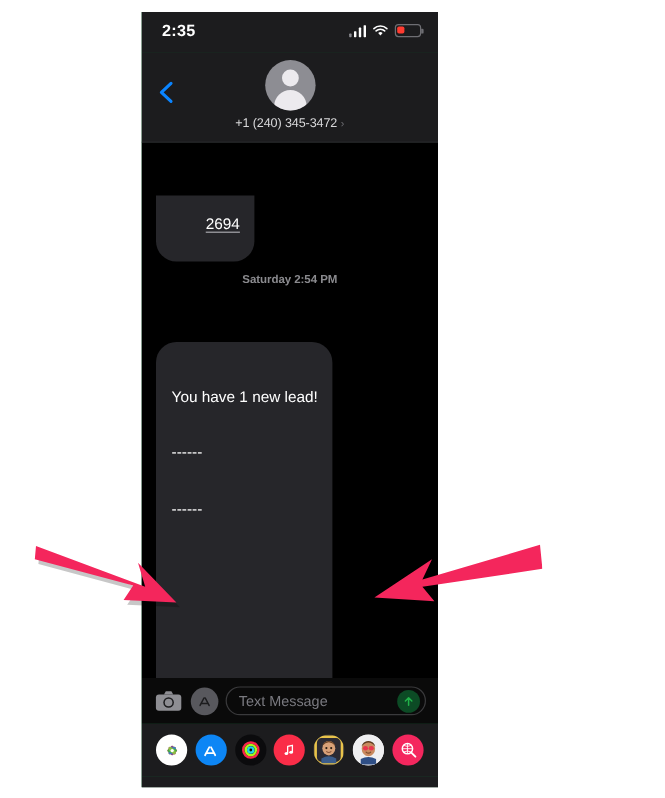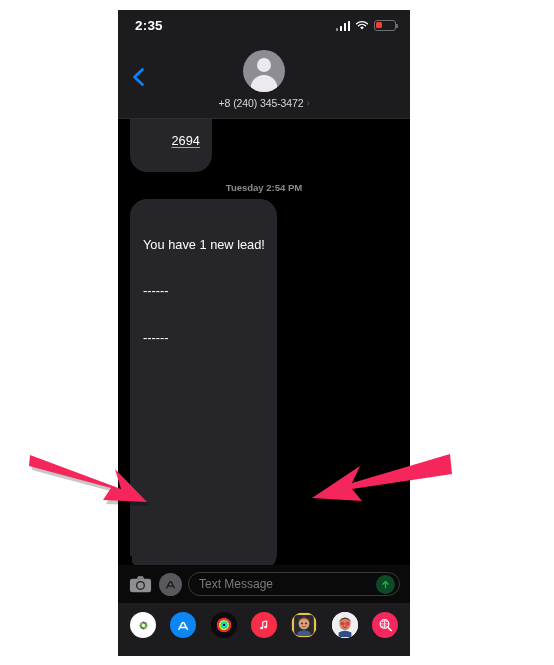--- a/index.html
+++ b/index.html
@@ -13,21 +13,21 @@
     font-family: "Liberation Sans", sans-serif;
     overflow: hidden;
     position: relative;
   }
 
   
   #phone {
     position: absolute;
     left: 118px;
     top: 10px;
-    width: 292px;
+    width: 247px;
     height: 646px;
     background: #14532d;
     overflow: hidden;
   }
 
   
   .statusbar {
     position: relative;
     height: 34px;
     background: #1c1c1e;
@@ -150,21 +150,21 @@
 
   
   .msgarea {
     position: relative;
     height: 446px;
     background: #000000;
     padding: 0 12px;
     box-sizing: border-box;
     overflow: hidden;
   }
-  .bubble-row { display: flex; margin-bottom: 4px; }
+  .bubble-row { display: flex; margin-bottom: 4px; margin-top: 46px; }
   .bubble-row.incoming { justify-content: flex-start; }
   .bubble {
     position: relative;
     max-width: 185px;
     background: #26262a;
     color: #ffffff;
     border-radius: 17px;
     padding: 7px 12px 8px 13px;
     font-size: 12.8px;
     line-height: 15.5px;
@@ -324,36 +324,36 @@
   <div class="navbar">
     <svg class="back-chevron" viewBox="0 0 22 22">
       <path d="M14.5 3.5 L6.5 11 L14.5 18.5" stroke="#0a84ff" stroke-width="2.6" fill="none" stroke-linecap="round" stroke-linejoin="round"></path>
     </svg>
     <div class="contact">
       <div class="avatar">
         <div class="head"></div>
           <div class="body"></div>
       </div>
       <div class="contact-name">
-        <span>+8 (240) 345-3472</span>
+        <span>+1 (240) 345-3472</span>
         <span class="chev">›</span>
       </div>
     </div>
   </div>
 
   <div class="msgarea">
 
     <div class="bubble-row incoming">
       <div class="bubble clipped-top">
         <span class="link-underline">2694</span>
       </div>
     </div>
 
 
-    <div class="timestamp">Tuesday 2:54 PM</div>
+    <div class="timestamp">Saturday 2:54 PM</div>
 
     <div class="bubble-row incoming">
       <div class="bubble tail" style="max-width:172px;padding-bottom:14px;">
         <span class="lead-line">You have 1 new lead!</span>
         <span class="lead-line">------</span>
         <span class="lead-line">------</span>
         <span class="lead-gap"></span>
         <span class="lead-gap"></span>
         
         

